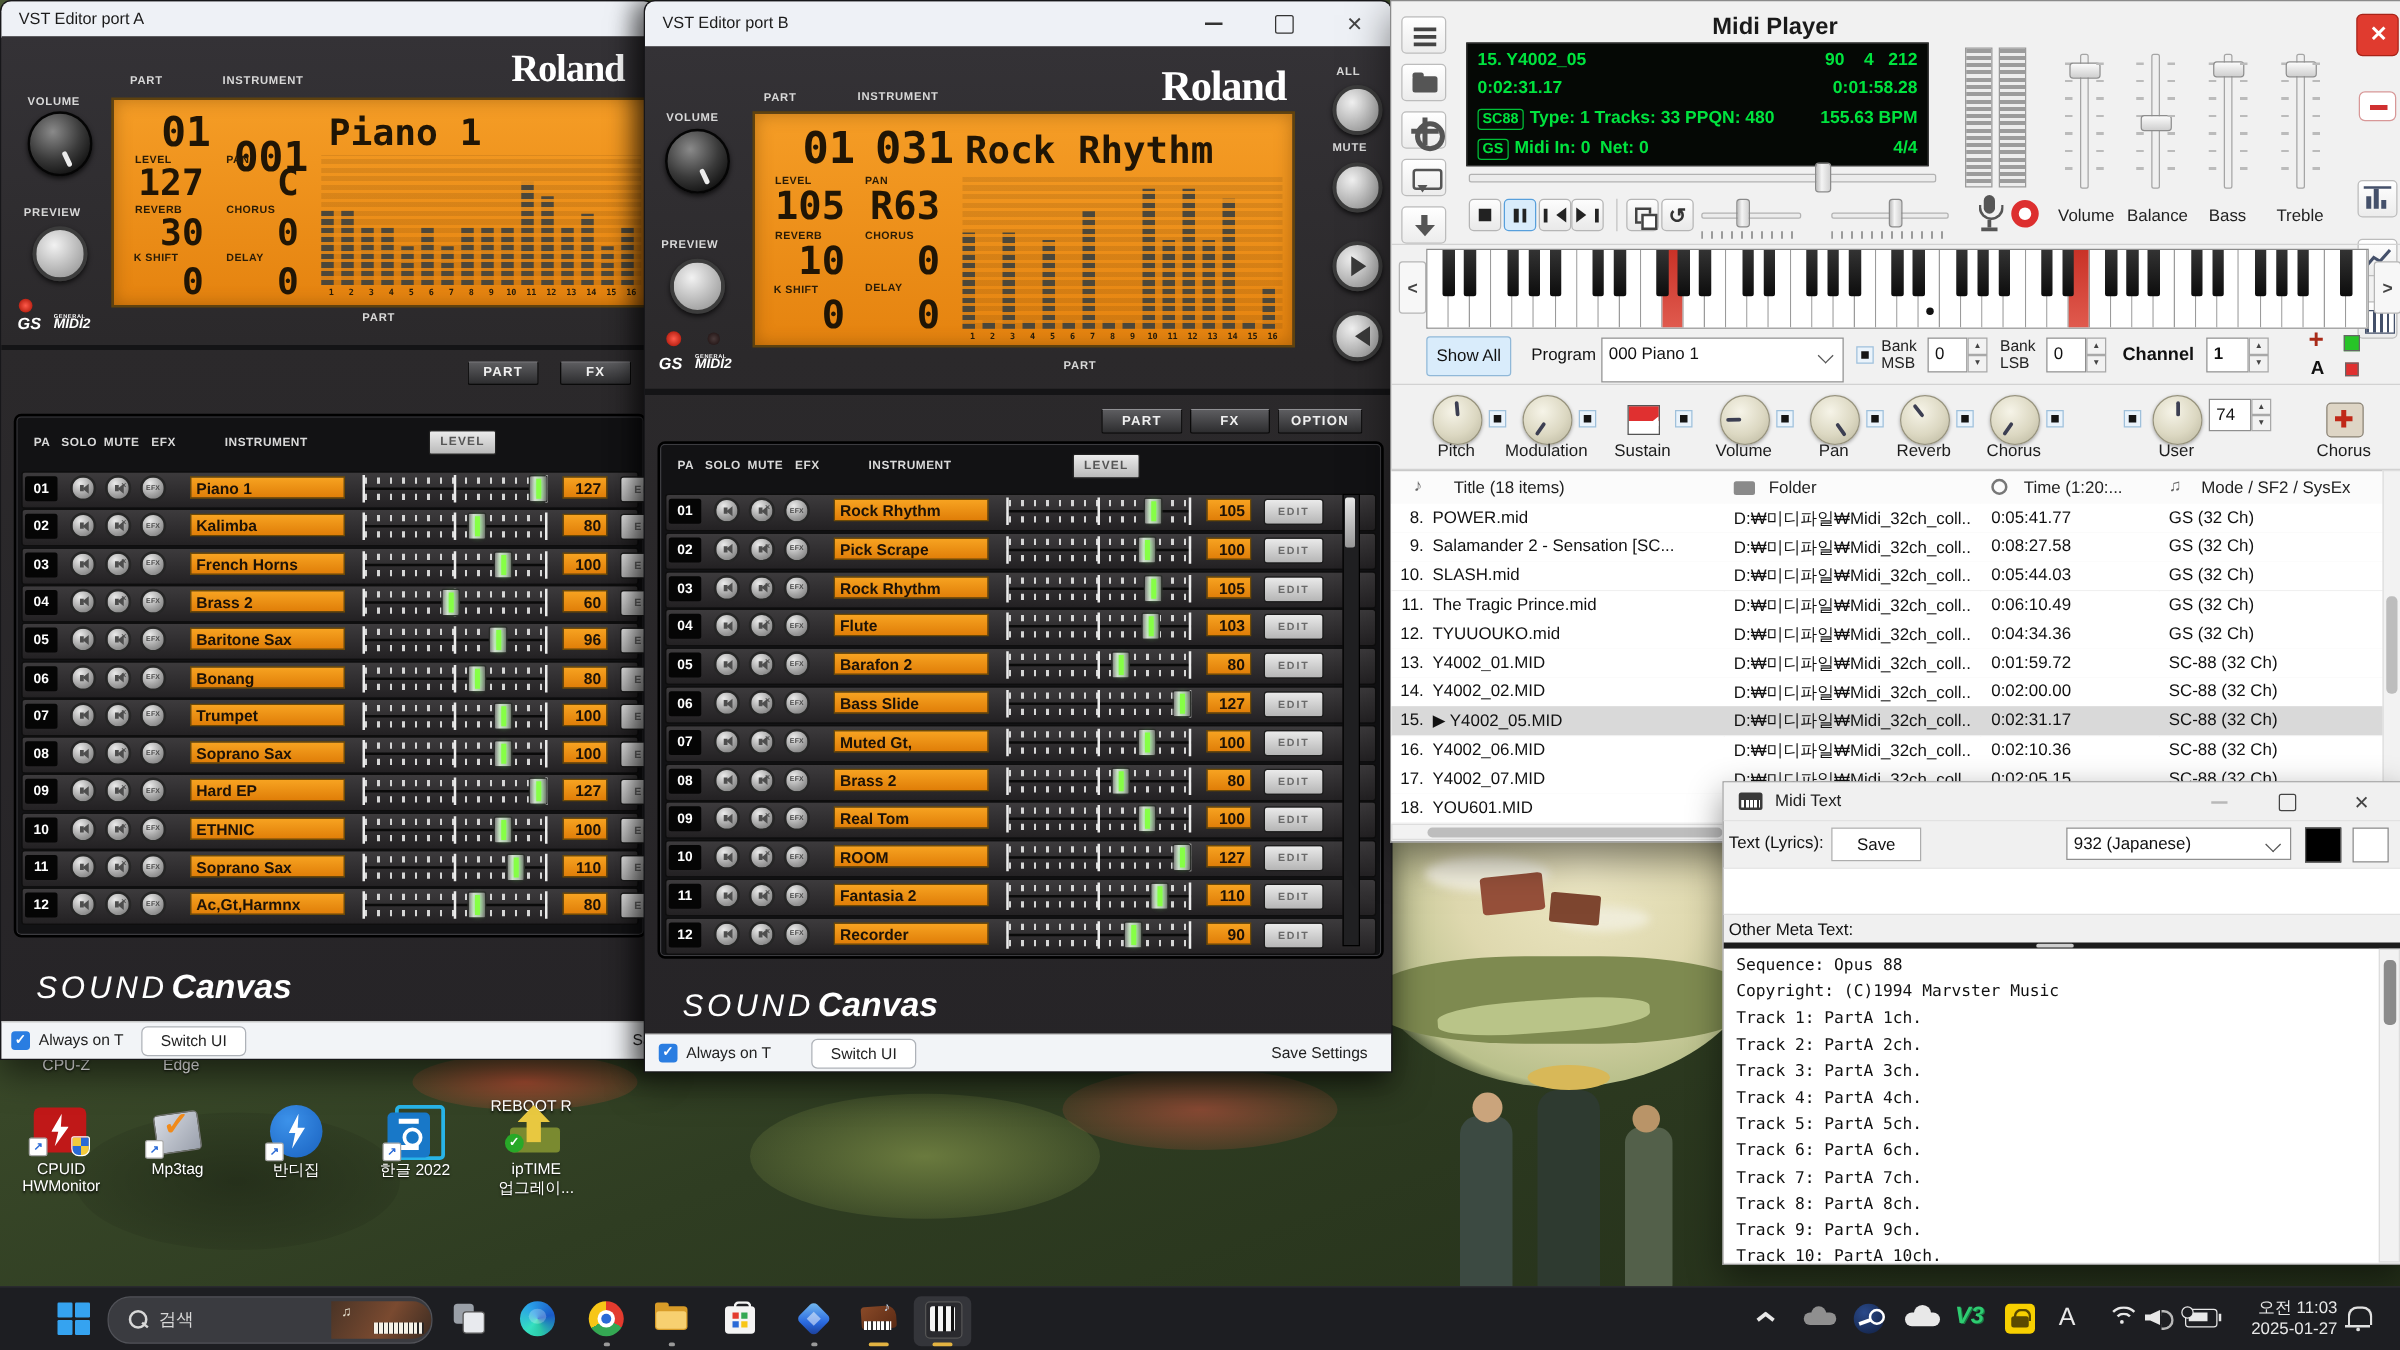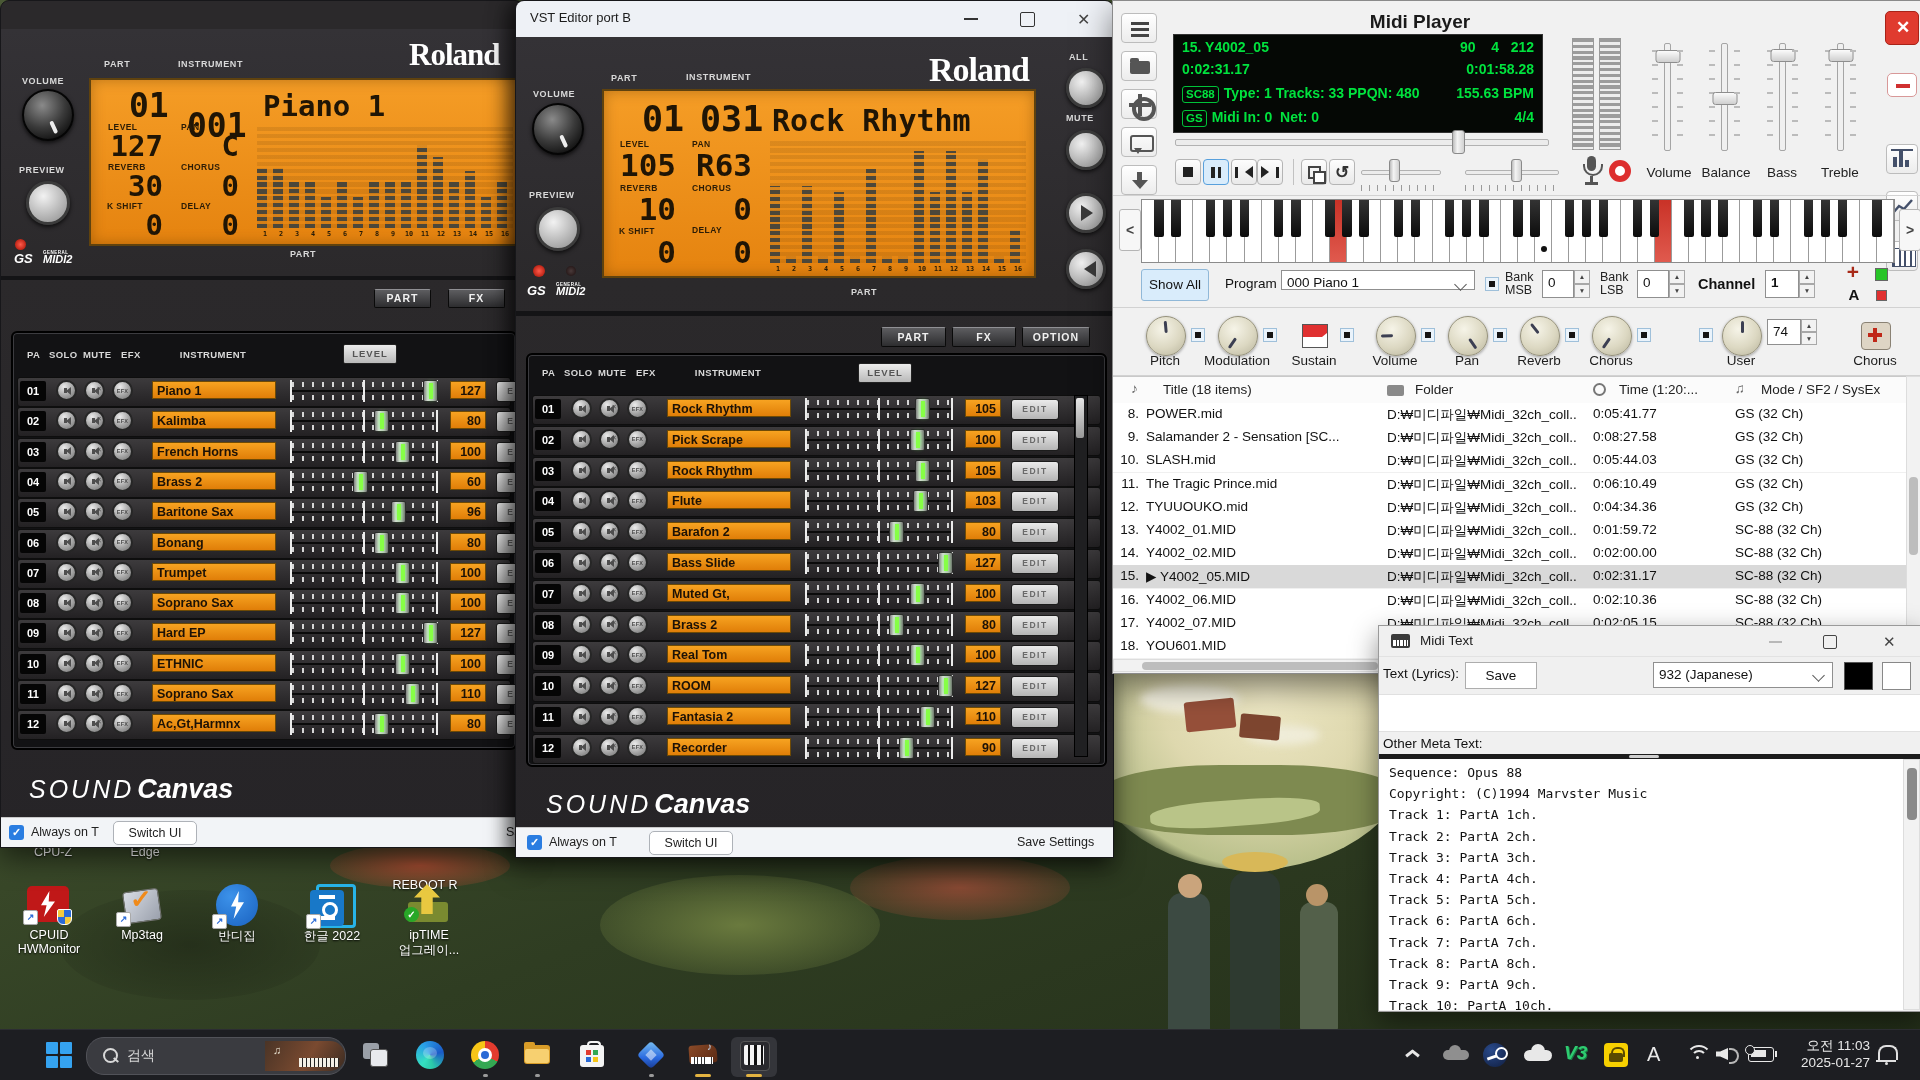--- a/index.html
+++ b/index.html
@@ -182,20 +182,23 @@
 
   <div class="dico" style="left:406px;top:886px;width:44px;height:38px;">
     <div class="abs" style="left:2px;top:16px;width:40px;height:20px;background:#7a8a30;border-radius:3px;"></div>
     <div class="abs" style="left:8px;top:-2px;width:26px;height:30px;background:#e8c840;clip-path:polygon(50% 0,100% 45%,72% 45%,72% 100%,28% 100%,28% 45%,0 45%);"></div>
     <div class="abs" style="left:-2px;bottom:2px;width:15px;height:15px;background:#28a828;border-radius:50%;color:#fff;font-size:10px;font-weight:bold;text-align:center;line-height:15px;">✓</div>
   </div>
   <div class="dlabel" style="left:392px;top:928px;width:74px;"><span>ipTIME</span><br><span>업그레이...</span></div>
 </div>
 
 <div id="vsta" class="vstwin" style="left:0;top:0;width:522px;height:846px;">
+  <div class="tbar" style="height:28px;">
+    <div class="ttl">VST Editor port A</div>
+  </div>
   <div class="vbody" style="top:28px;">
     <div class="roland" style="left:408px;top:8px;">Roland</div>
     <div class="plabel" style="left:103px;top:30px;">PART</div>
     <div class="plabel" style="left:177px;top:30px;">INSTRUMENT</div>
     <div class="plabel" style="left:21px;top:47px;">VOLUME</div>
     <div class="knob" style="left:21px;top:60px;width:48px;height:48px;">
       <div class="kwrap" style="transform:rotate(155deg);">
           <div class="kline"></div>
         </div>
     </div>
@@ -1269,21 +1272,21 @@
       <div class="bkey" style="left: 627.614px;"></div>
       <div class="bkey" style="left: 661.795px;"></div>
       <div class="bkey" style="left: 678.886px;"></div>
       <div class="bkey" style="left: 695.977px;"></div>
       <div class="bkey" style="left: 730.159px;"></div>
     </div>
   <div class="navk" style="left:786px;top:208px;width:20px;height:40px;line-height:40px;">&gt;</div>
 
   <div class="abs" style="left:28px;top:268px;width:66px;height:30px;background:#d9ecfb;border:1px solid #90b8d8;border-radius:3px;text-align:center;line-height:30px;font-size:13.5px;color:#111;">Show All</div>
   <div class="abs" style="left:112px;top:275px;font-size:13.5px;color:#111;">Program</div>
-  <div class="spin" style="left:168px;top:269px;width:194px;height:20px;">
+  <div class="spin" style="left:168px;top:269px;width:194px;height:36px;">
     <span>000 Piano 1</span>
     <div class="abs" style="right:9px;top:9px;width:8px;height:8px;border-left:1.5px solid #555;border-bottom:1.5px solid #555;transform:rotate(-45deg);"></div>
   </div>
   <div class="sqbtn" style="left:372px;top:276px;"></div>
   <div class="small2" style="left:392px;top:270px;"><span>Bank</span><br><span>MSB</span></div>
   <div class="spin" style="left:429px;top:269px;width:32px;height:28px;"><span>0</span></div>
   <div class="arrs" style="left:461px;top:269px;height:28px;">
       <div>▲</div>
       <div>▼</div>
     </div>

